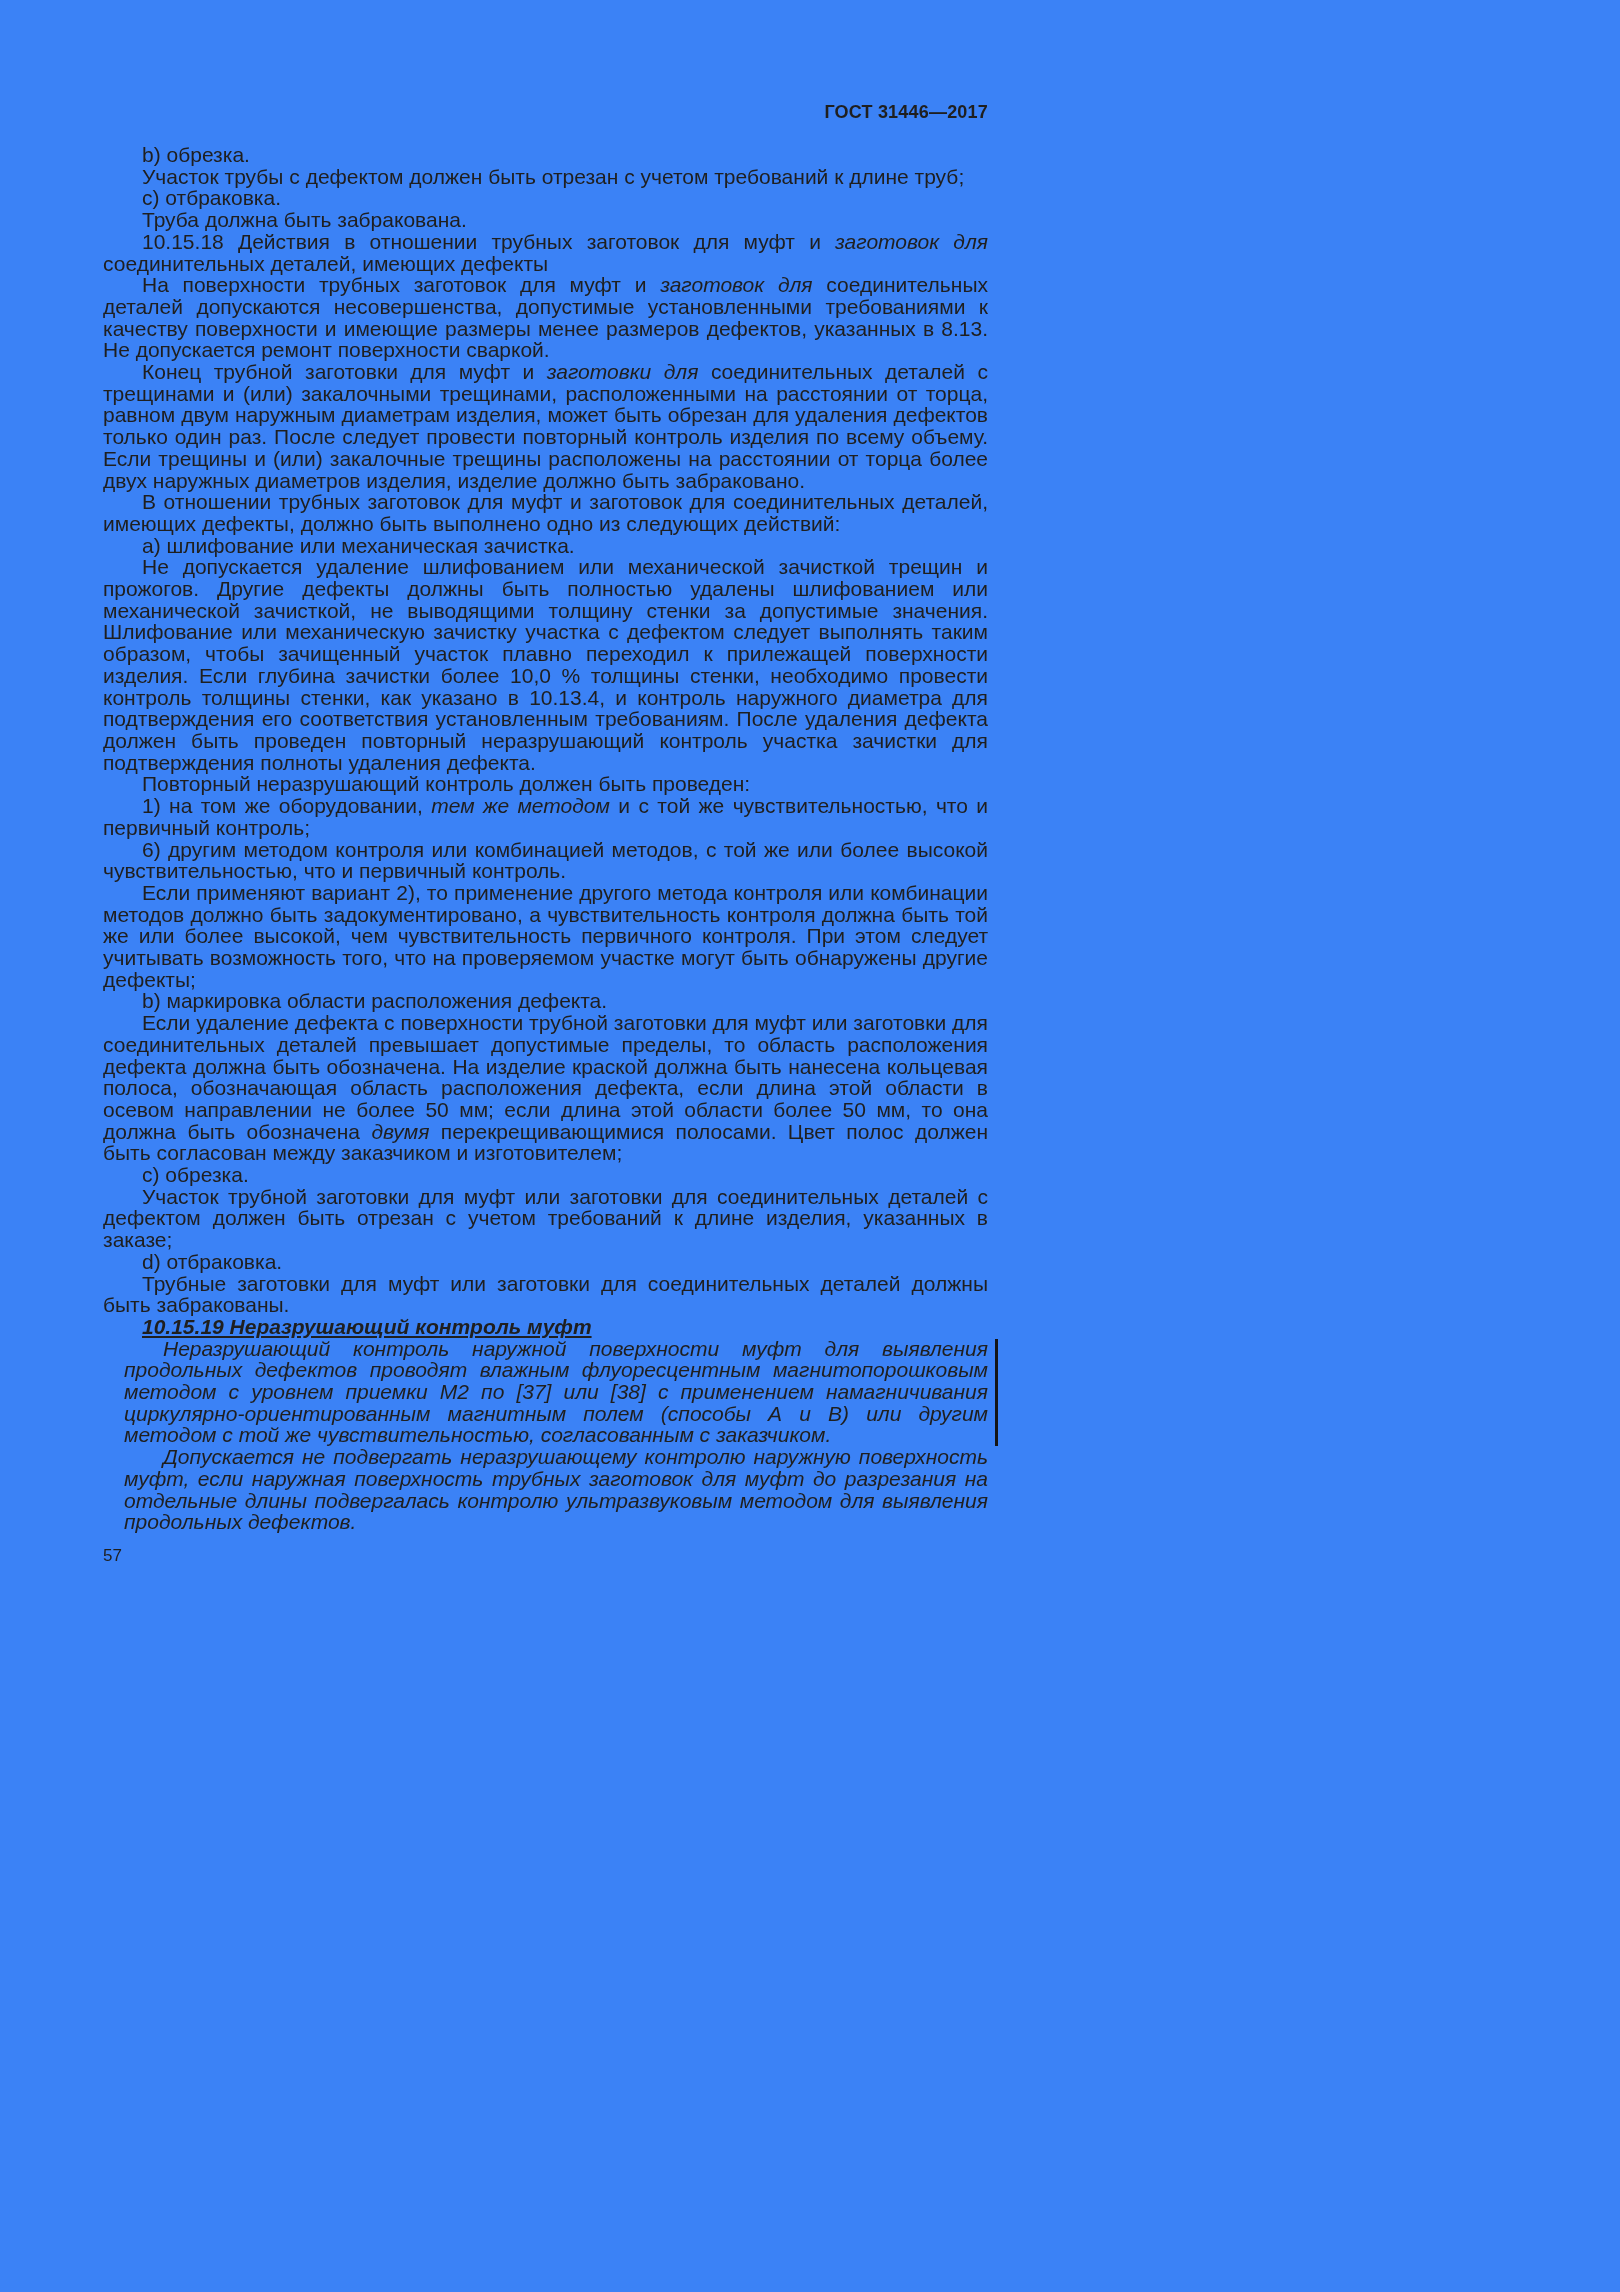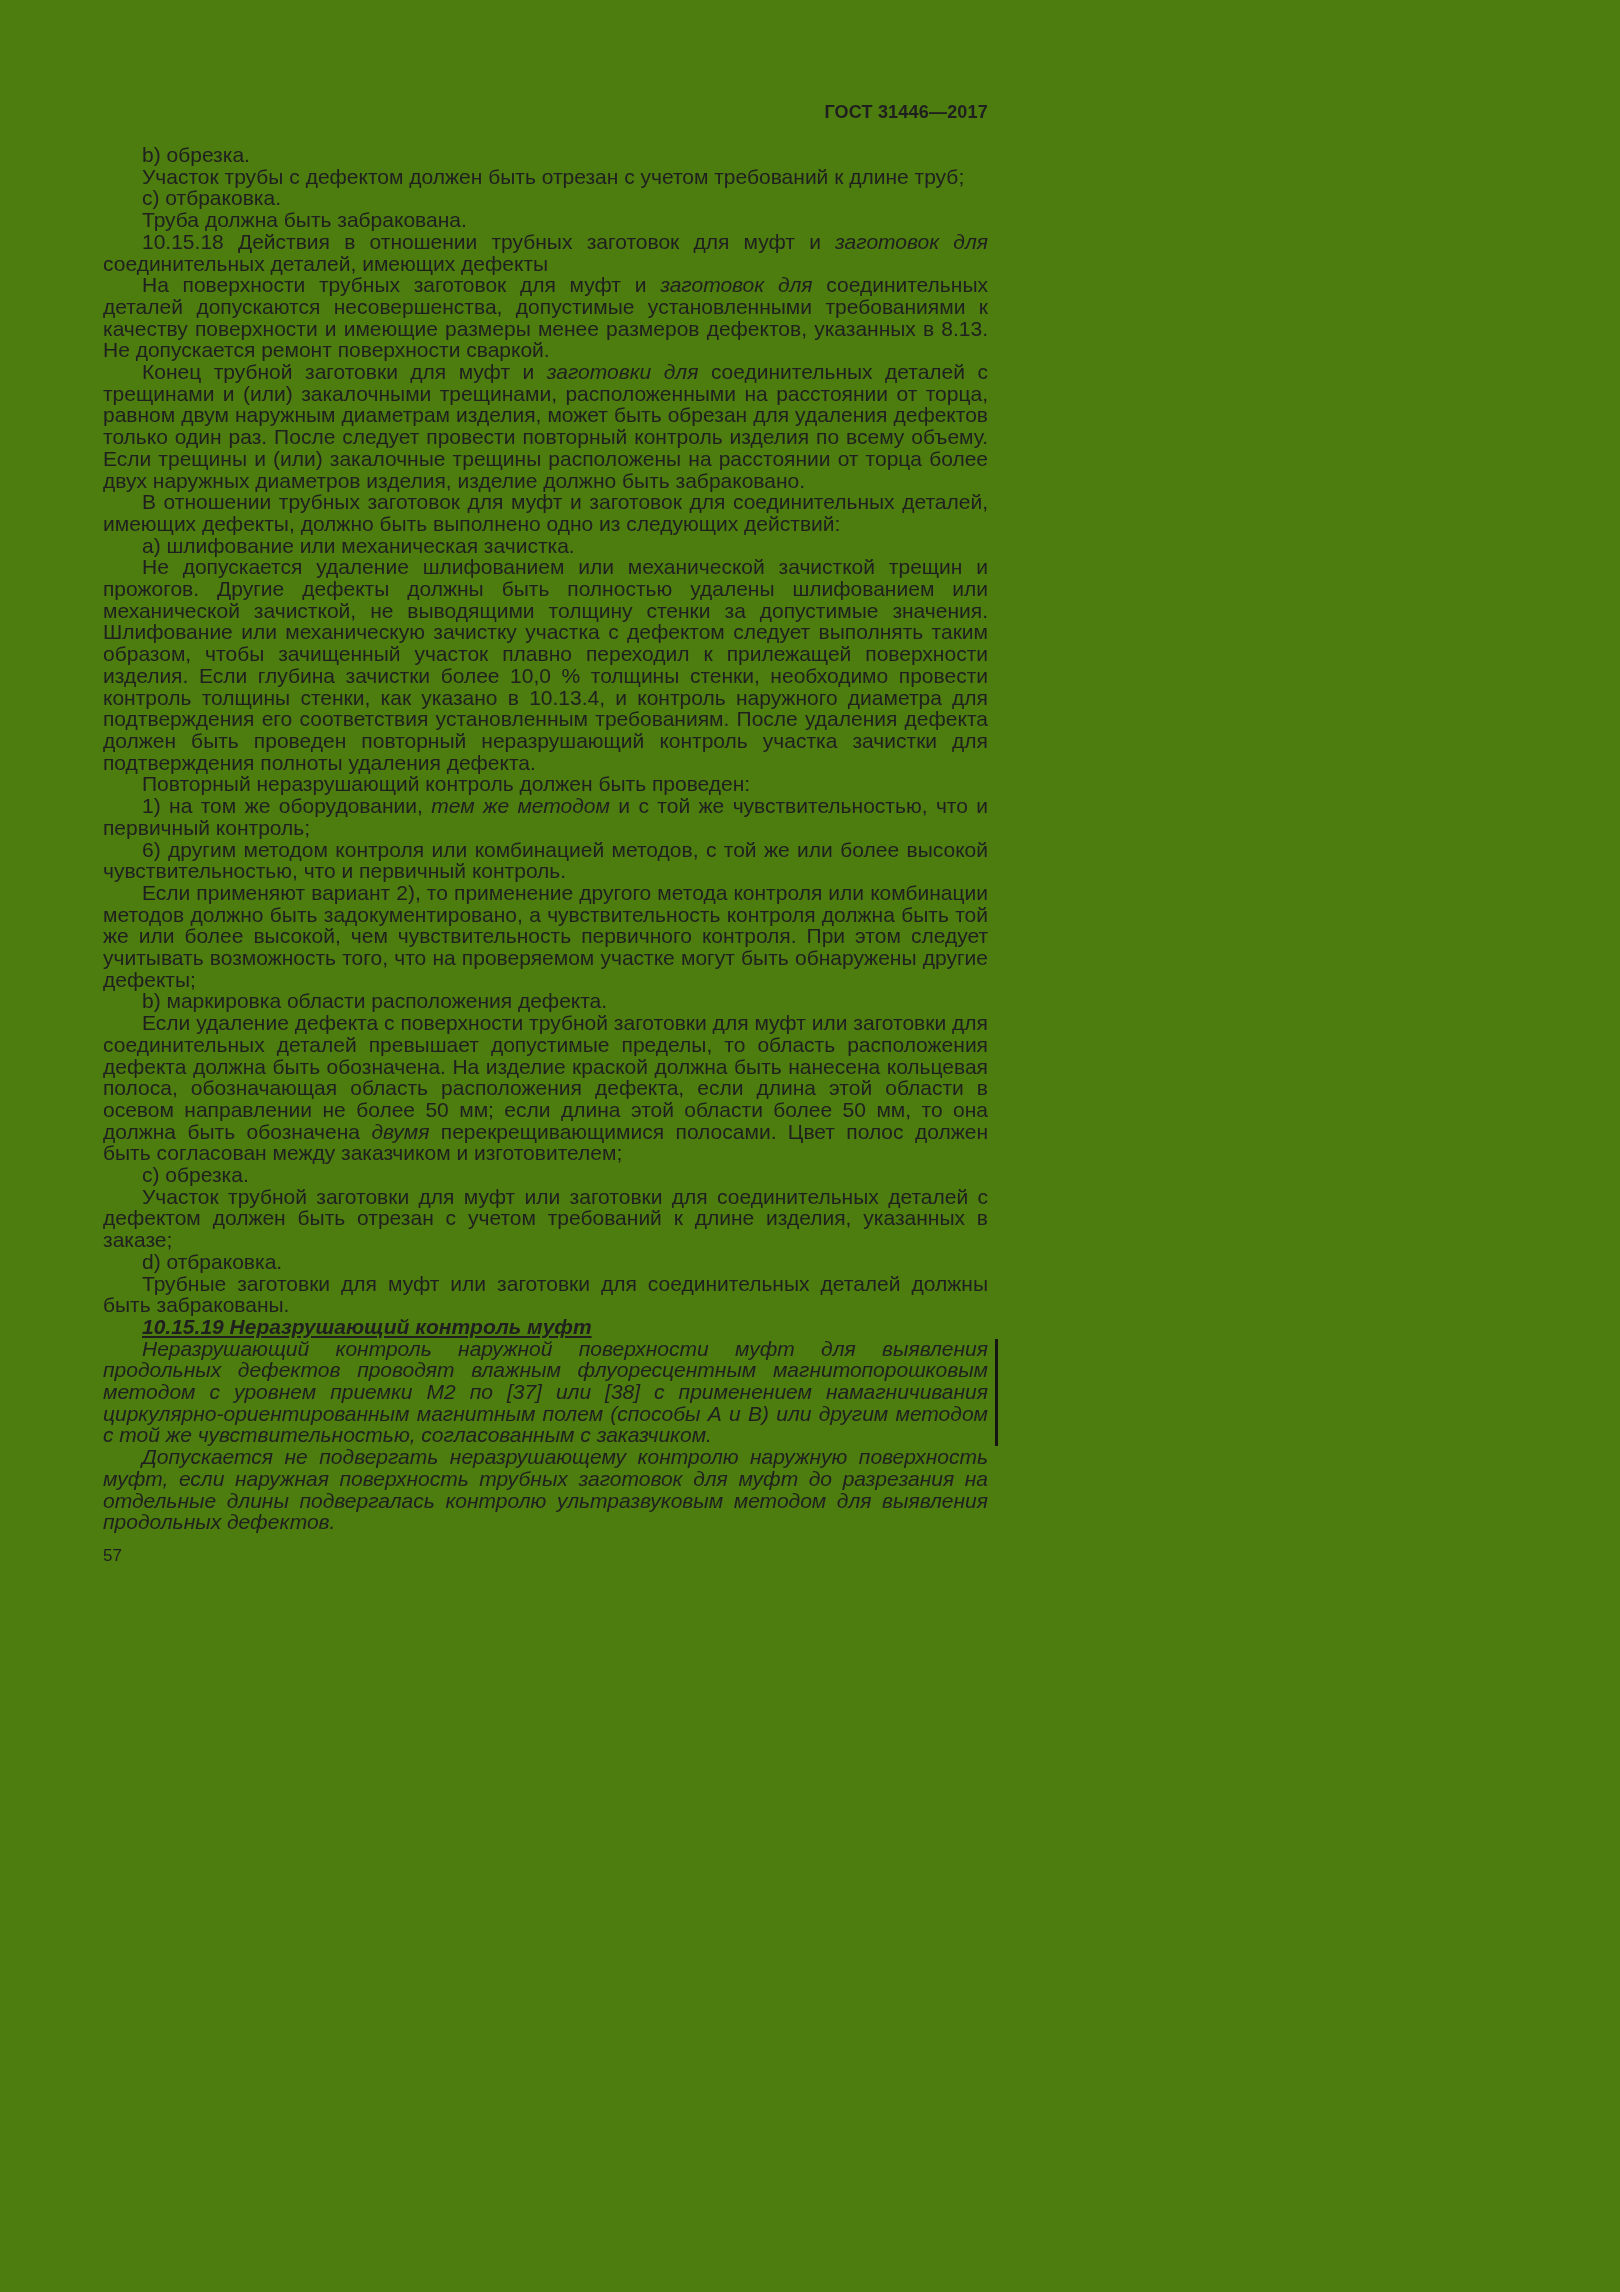--- a/index.html
+++ b/index.html
@@ -8,21 +8,21 @@
     height: 2293px;
     background: #ffffff;
     position: relative;
     font-family: "Liberation Sans", sans-serif;
     color: #1f1f1f;
     -webkit-font-smoothing: antialiased;
   }
   .page {
     position: absolute;
     inset: 0;
-    background: #4d7c0f;
+    background: #3b82f6;
   }
   .doc-header {
     position: absolute;
     left: 103px;
     top: 102px;
     width: 885px;
     text-align: right;
     font-weight: bold;
     font-size: 18px;
     letter-spacing: 0.2px;
@@ -40,21 +40,21 @@
     hyphens: auto;
     -webkit-hyphens: auto;
   }
   .para {
     margin: 0;
     text-indent: 39px;
     position: relative;
   }
   .para.heading { font-weight: normal; }
   .para.heading-italic { font-weight: bold; font-style: italic; text-decoration: underline; }
-  .para.italic { font-style: italic; }
+  .para.italic { font-style: italic; margin-left: 21px; }
   span.i { font-style: italic; }
   .changebar {
     position: absolute;
     right: -9.8px;
     top: 1px;
     bottom: 0;
     width: 2.9px;
     background: #151515;
   }
   .doc-footer {

